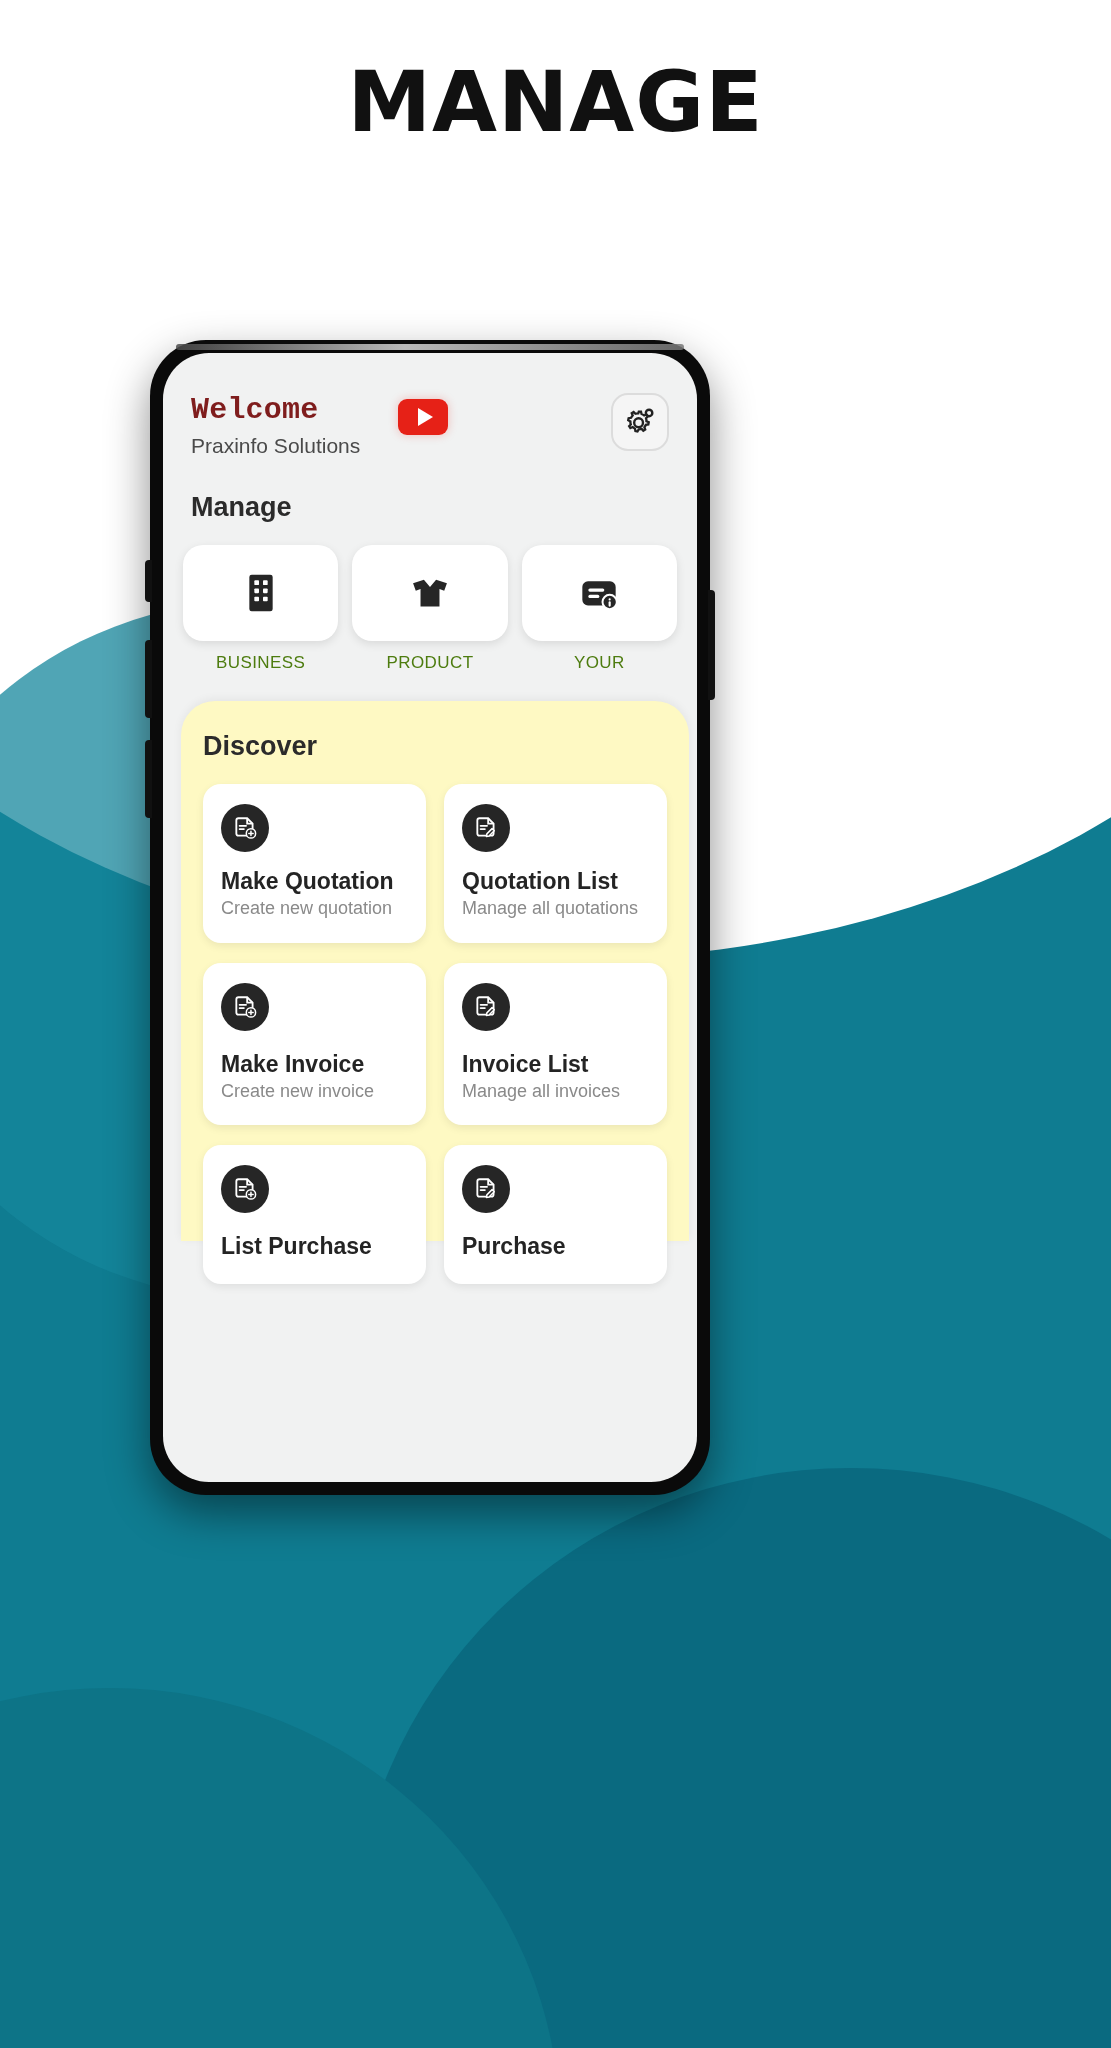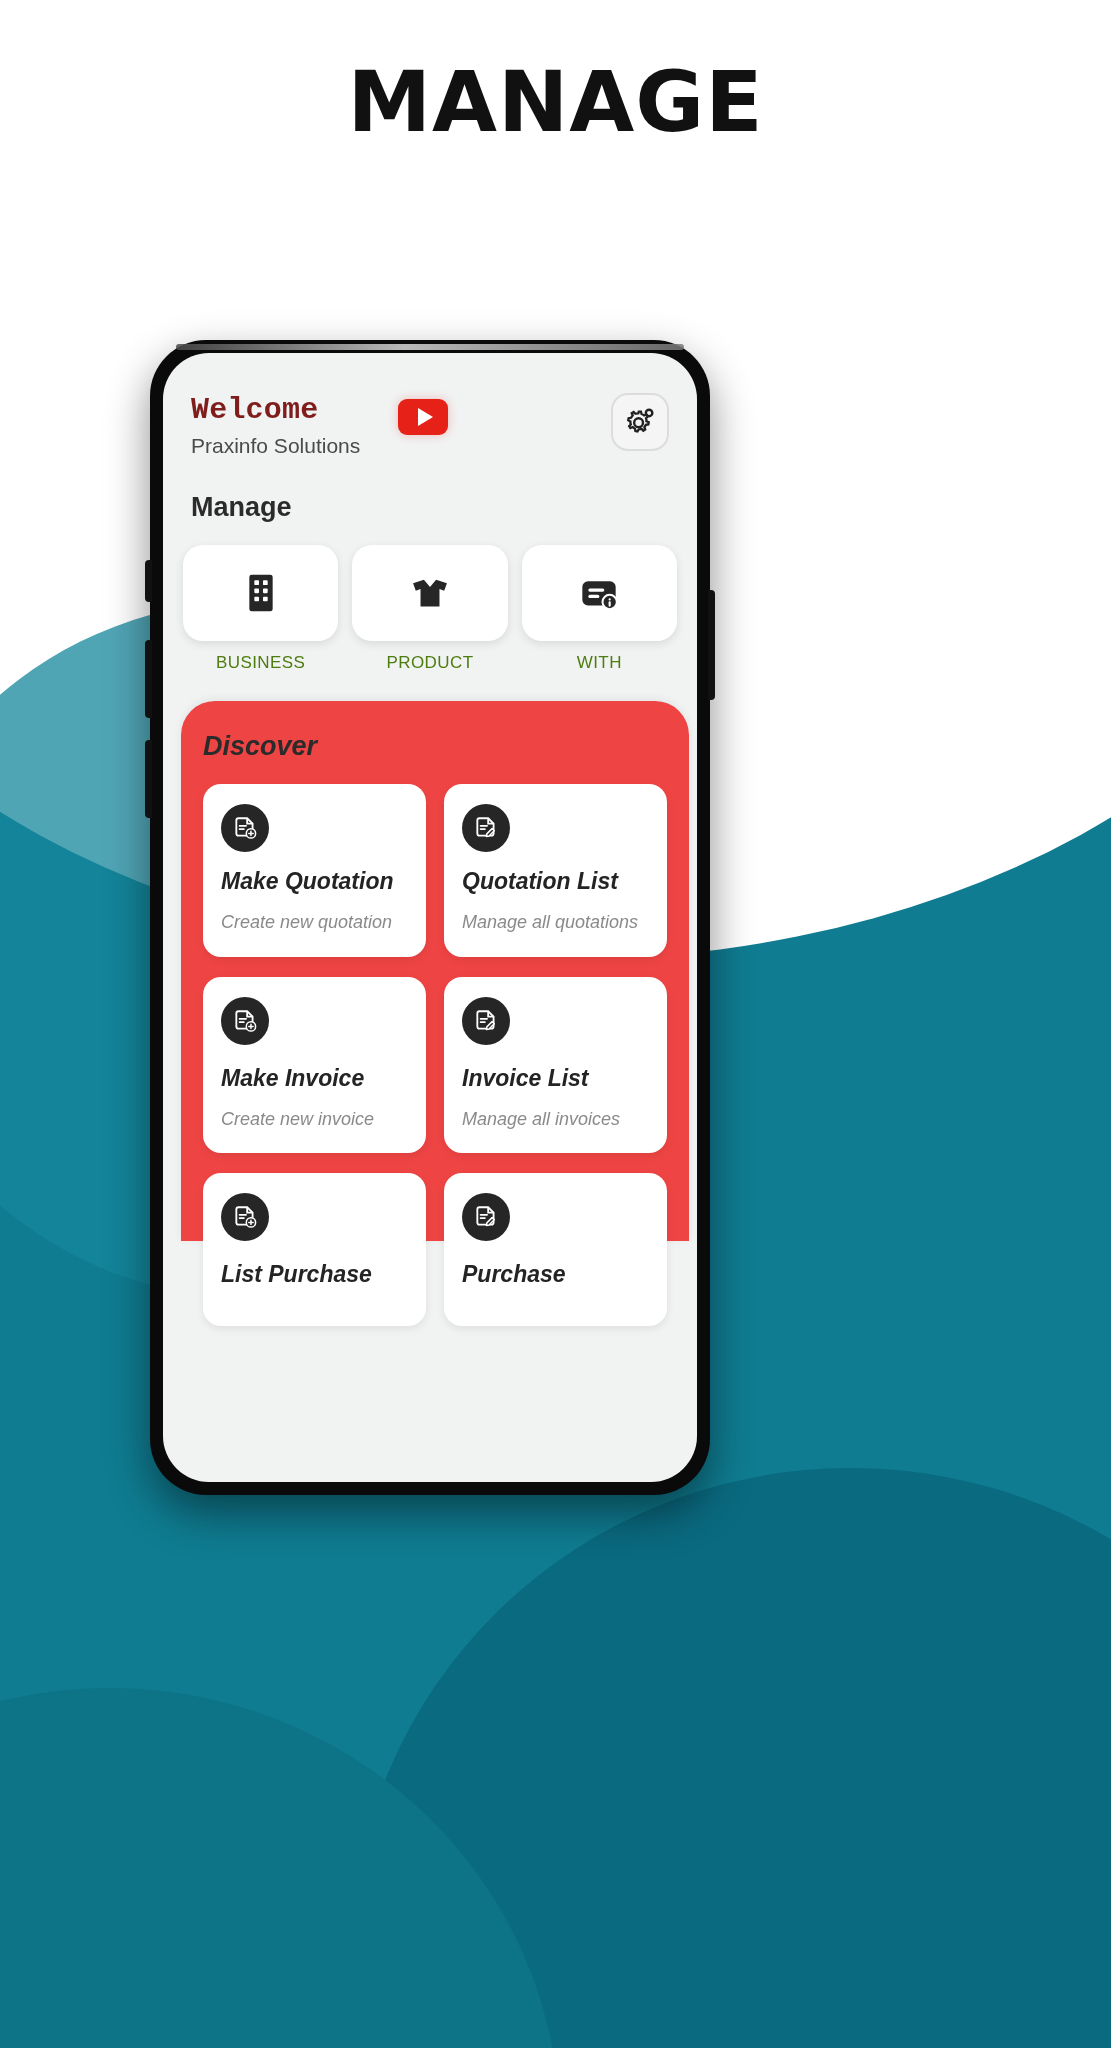--- a/index.html
+++ b/index.html
@@ -190,26 +190,25 @@
   .m-label {
     margin-top: 12px;
     font-size: 17px;
     letter-spacing: .4px;
     color: #4d7c0f;
   }
 
   
   .discover {
     margin: 28px 8px 0 18px;
-    background: #ef4444;
+    background: #fef9c3;
     border-radius: 34px 34px 0 0;
     padding: 30px 22px 0 22px;
     height: 540px;
     box-shadow: 0 -2px 10px rgba(0,0,0,.06);
-    font-style: italic;
   }
   .discover-title {
     font-size: 27px;
     font-weight: 800;
     color: #2b2b2b;
   }
   .cards {
     margin-top: 22px;
     display: grid;
     grid-template-columns: 1fr 1fr;
@@ -229,21 +228,21 @@
     display: flex; align-items: center; justify-content: center;
   }
   .card-title {
     margin-top: 16px;
     font-size: 23px;
     font-weight: 700;
     color: #242424;
     line-height: 1.18;
   }
   .card-sub {
-    margin-top: 16px;
+    margin-top: 2px;
     font-size: 18px;
     color: #8a8a8a;
     line-height: 1.3;
   }
   .card.compact { min-height: 120px; }
   .card.compact .card-title { margin-top: 20px; }
 </style>
 </head>
 <body>
 
@@ -338,21 +337,21 @@
               <rect x="3" y="5" width="20" height="14.5" rx="3.4" fill="#262626"></rect>
               <g fill="#fff">
                 <rect x="6.6" y="9.3" width="9.6" height="1.9" rx=".95"></rect>
                 <rect x="6.6" y="13.1" width="6.6" height="1.9" rx=".95"></rect>
               </g>
               <circle cx="19.4" cy="17.4" r="4.3" fill="#262626" stroke="#fff" stroke-width="1.2"></circle>
               <rect x="18.75" y="15.2" width="1.3" height="1.3" rx=".65" fill="#fff"></rect>
               <rect x="18.75" y="17" width="1.3" height="3.2" rx=".65" fill="#fff"></rect>
             </svg>
           </div>
-          <div class="m-label">WITH</div>
+          <div class="m-label">YOUR</div>
         </div>
 
       </div>
 
       <div class="discover">
         <div class="discover-title">Discover</div>
 
         <div class="cards">
 
           <div class="card">

